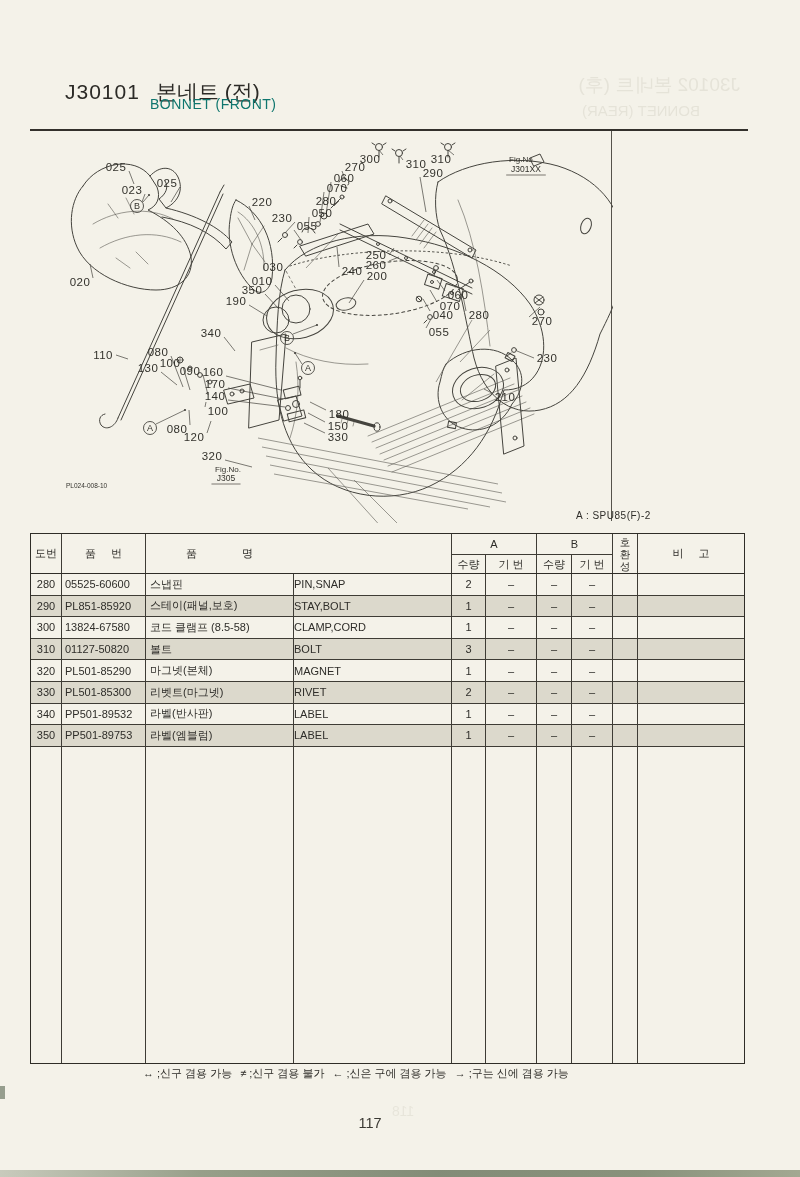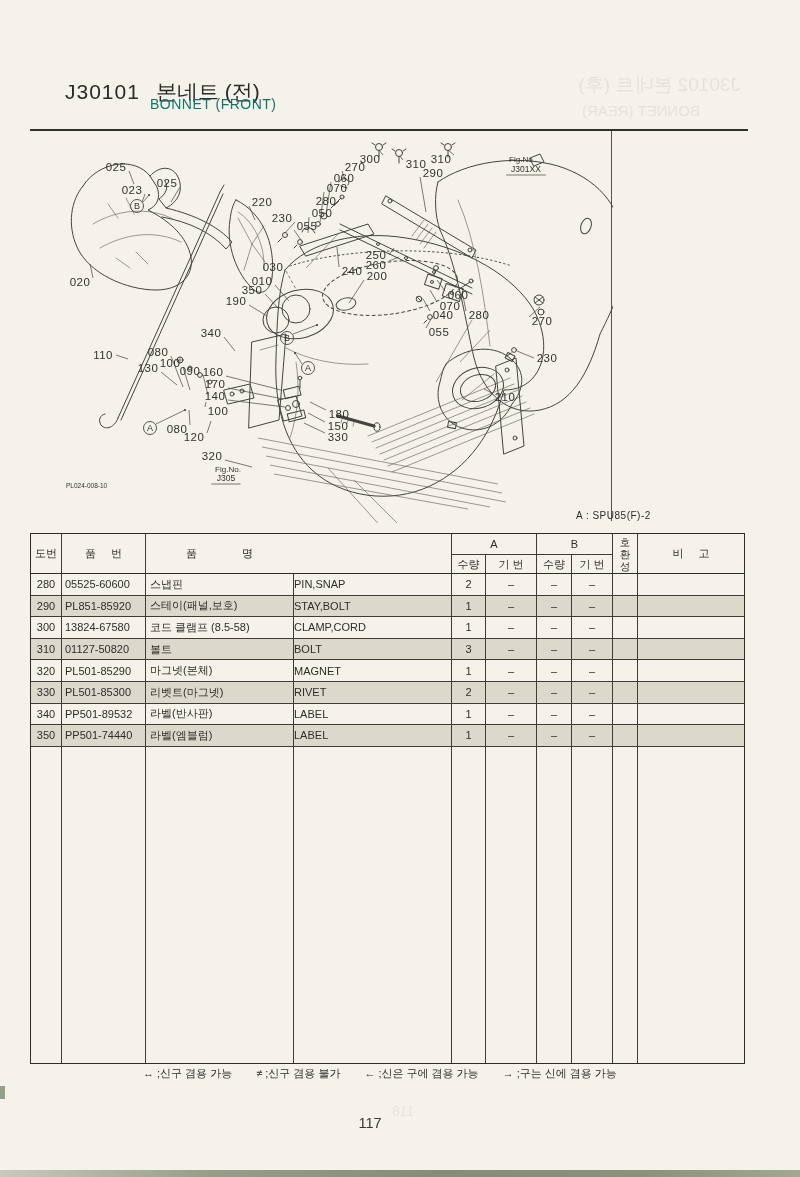--- a/index.html
+++ b/index.html
@@ -63,21 +63,21 @@
   .c-kr{padding-left:4px;}
   .c-en{}
   .c-q{justify-content:center;}
   .c-rem{padding-left:4px;}
   .tbl-empty{
     display:grid;grid-template-columns:30px 84px 148px 158px 34px 51px 35px 41px 25px 1fr;
     height:316px;
   }
   .tbl-empty div{box-sizing:border-box;}
   
-  .legend{position:absolute;left:143px;top:1066px;display:flex;gap:24px;font-size:11px;color:#2e2d29;white-space:nowrap;}
+  .legend{position:absolute;left:143px;top:1066px;display:flex;gap:8px;font-size:11px;color:#2e2d29;white-space:nowrap;}
   .legend .sym{margin-right:3px;}
   .page-number{position:absolute;left:340px;top:1103px;width:60px;text-align:center;font-size:14.5px;color:#3a3933;margin-top:12px;}
   .scan-strip{
     position:absolute;left:0;bottom:0;width:800px;height:7px;
     background:linear-gradient(90deg,#c3c6b7 0%,#8d967f 25%,#76816b 55%,#7d876f 80%,#99a088 100%);
     opacity:.9;
   }
   .scan-mark{position:absolute;left:0;top:1086px;width:5px;height:13px;background:#6e7a66;opacity:.7;}
 </style>
 </head>
@@ -473,21 +473,21 @@
           <div class="cell c-en bl">LABEL</div>
           <div class="cell c-q bl">1</div>
           <div class="cell c-q bl">–</div>
           <div class="cell c-q bl">–</div>
           <div class="cell c-q bl">–</div>
           <div class="cell c-q bl"></div>
           <div class="cell c-rem bl"></div>
         </div>
         <div class="trow shaded">
           <div class="cell c-fig">350</div>
-          <div class="cell c-pn bl">PP501-74440</div>
+          <div class="cell c-pn bl">PP501-89753</div>
           <div class="cell c-kr bl">라벨(엠블럼)</div>
           <div class="cell c-en bl">LABEL</div>
           <div class="cell c-q bl">1</div>
           <div class="cell c-q bl">–</div>
           <div class="cell c-q bl">–</div>
           <div class="cell c-q bl">–</div>
           <div class="cell c-q bl"></div>
           <div class="cell c-rem bl"></div>
         </div>
       </div>

